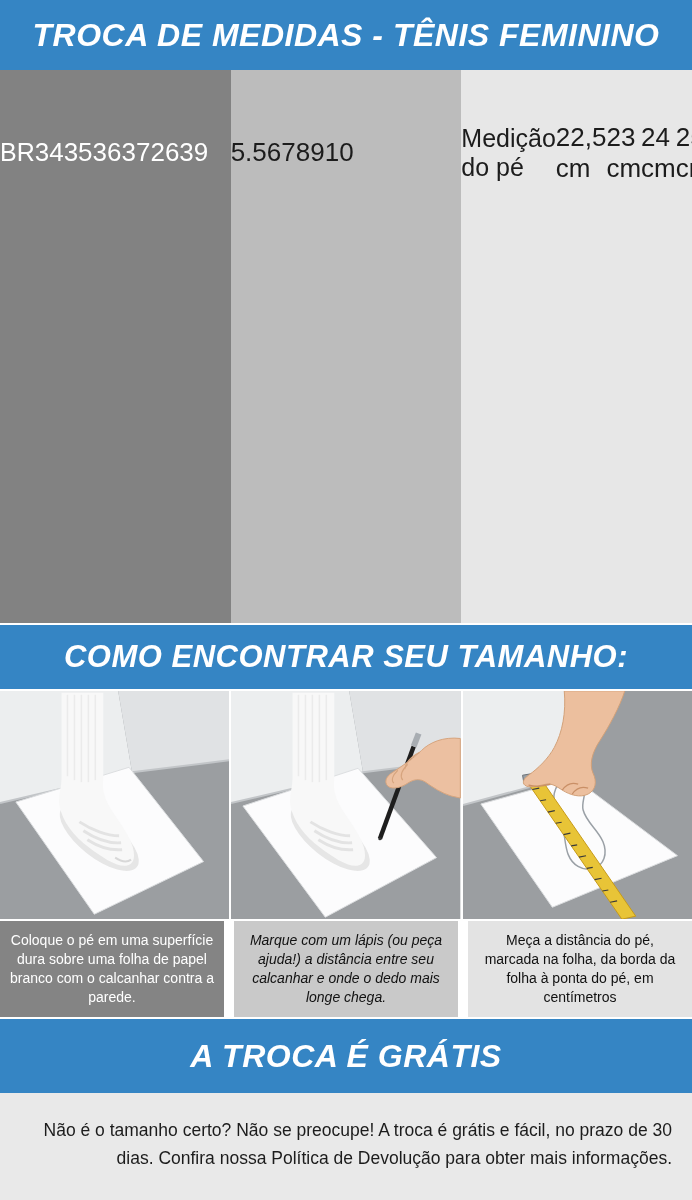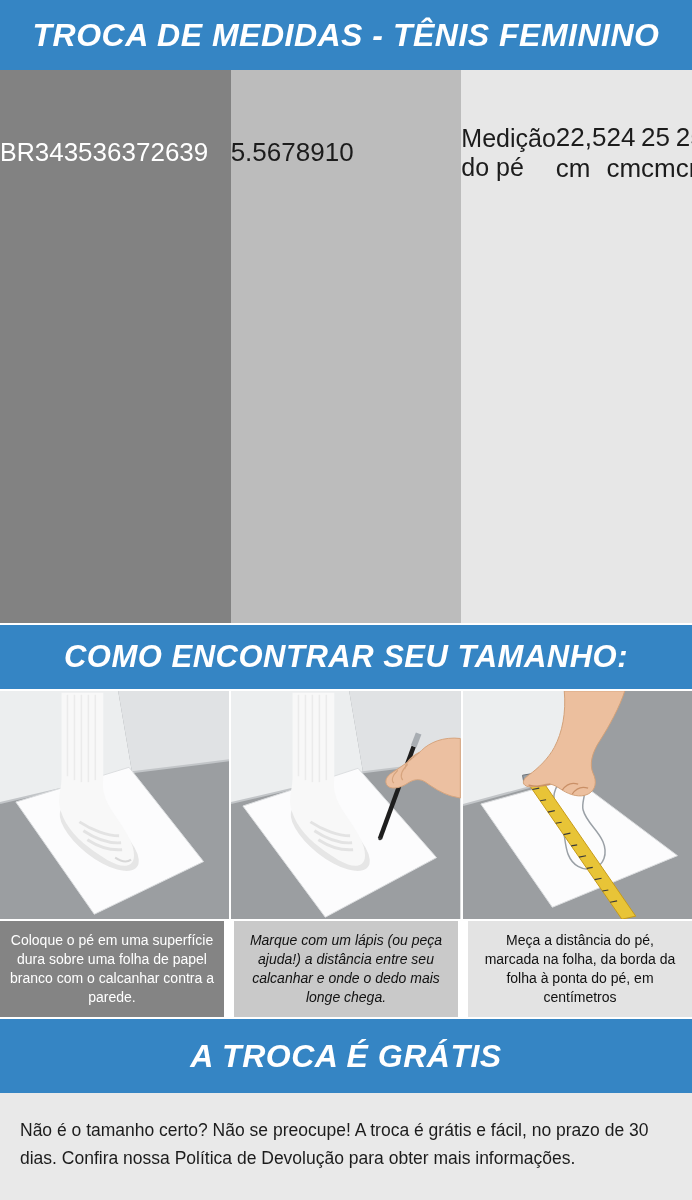--- a/index.html
+++ b/index.html
@@ -53,21 +53,21 @@
   .captions{height:96px;display:flex;gap:10px;background:#fff;flex:0 0 auto;}
   .caption{flex:1 1 0;display:flex;align-items:center;justify-content:center;
            text-align:center;font-size:14px;line-height:19px;padding:6px 10px;}
   .caption.c1{background:var(--cap-dark);color:#ffffff;}
   .caption.c2{background:var(--cap-med);color:#111;font-style:italic;}
   .caption.c3{background:var(--cap-light);color:#111;}
 
   
   .footer{flex:1 1 auto;background:var(--footer-bg);color:var(--ink);
           display:flex;align-items:center;justify-content:center;
-          text-align:left;font-size:17.5px;line-height:28px;padding:4px 20px 10px;}
+          text-align:right;font-size:17.5px;line-height:28px;padding:4px 20px 10px;}
 </style>
 </head>
 <body>
 
 <div class="page">
 
   <div class="bar bar-top">
     <span>TROCA DE MEDIDAS - TÊNIS FEMININO</span>
   </div>
 
@@ -85,20 +85,21 @@
       <div class="cell">5.5</div>
       <div class="cell">6</div>
       <div class="cell">7</div>
       <div class="cell">8</div>
       <div class="cell">9</div>
       <div class="cell">10</div>
     </div>
     <div class="size-col c3">
       <div class="cell head">Medição do pé</div>
       <div class="cell">22,5 cm</div>
+      <div class="cell">23 cm</div>
       <div class="cell">24 cm</div>
       <div class="cell">25 cm</div>
       <div class="cell">25,5 cm</div>
       <div class="cell">26 cm</div>
       <div class="cell">27 cm</div>
     </div>
   </div>
 
   <div class="spacer"></div>
 

